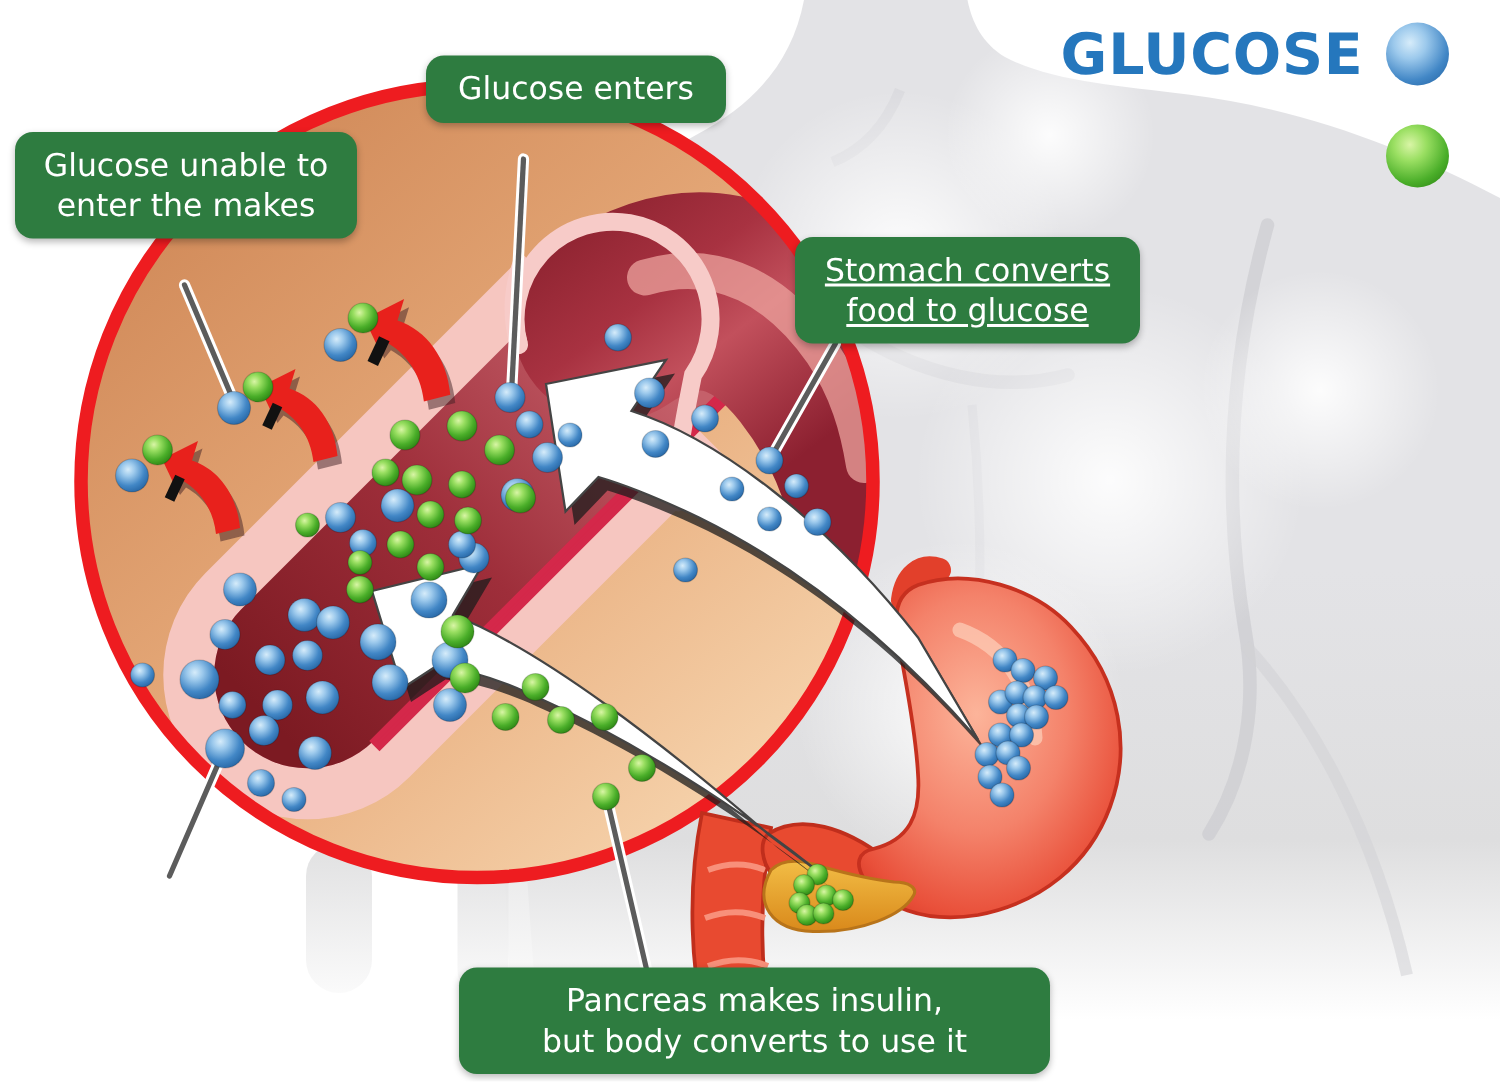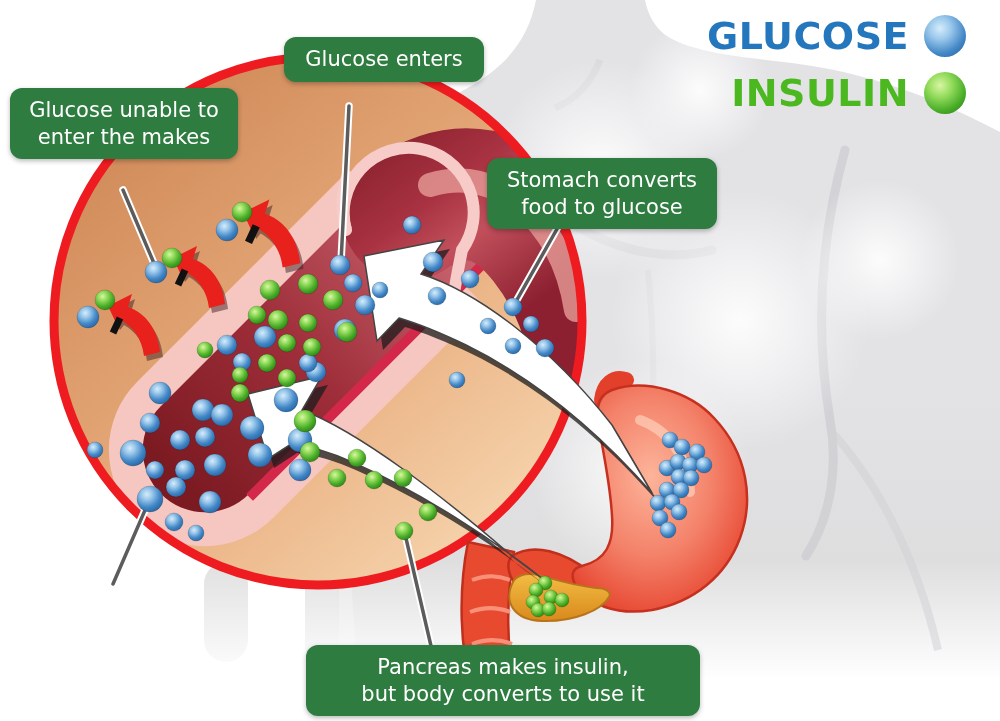--- a/index.html
+++ b/index.html
@@ -8,21 +8,21 @@
   #stage{position:absolute;inset:0;width:1000px;height:721px;}
   svg{position:absolute;left:0;top:0;}
 
   .callout{position:absolute;background:var(--callout-bg,#2e7c40);color:#fff;
            border-radius:12px;padding:9px 14px;text-align:center;
            font-size:21px;line-height:1.27;font-weight:400;
            box-shadow:0 2px 5px rgba(0,0,0,.28);z-index:30;}
   .callout .ln{white-space:nowrap;}
 
   .legend{position:absolute;top:14px;right:34px;z-index:30;display:flex;
-          flex-direction:column;align-items:flex-end;gap:13px;}
+          flex-direction:column;align-items:flex-end;gap:25px;}
   .legend-row{display:flex;align-items:center;gap:15px;}
   .legend-label{font-size:38px;font-weight:bold;letter-spacing:.5px;}
   .legend-label.glucose{color:var(--glucose-color,#2577bd);}
   .legend-label.insulin{color:var(--insulin-color,#4cb81f);}
   .legend-sphere{width:42px;height:42px;border-radius:50%;}
   .legend-sphere.glucose{background:radial-gradient(circle at 38% 32%,#d6ecfa,#9cc9ec 28%,#4287c6 65%,#1e5c9b 100%);}
   .legend-sphere.insulin{background:radial-gradient(circle at 38% 32%,#d9f5a6,#9adf62 28%,#4aae29 65%,#23770e 100%);}
 </style>
 </head>
 <body>
@@ -299,35 +299,34 @@
         <circle cx="549" cy="609" r="7" fill="url(#gradGreen)" stroke="rgba(0,0,0,0.18)" stroke-width="0.8"></circle>
       </g>
 </svg>
 
   <div class="legend">
     <div class="legend-row">
       <span class="legend-label glucose">GLUCOSE</span>
       <span class="legend-sphere glucose"></span>
     </div>
     <div class="legend-row">
-      <span class="legend-label insulin">INSULIN</span>
       <span class="legend-sphere insulin"></span>
     </div>
   </div>
 
   <div class="callout" style="left:10px;top:88px;width:200px;">
     <div class="ln">Glucose unable to</div>
     <div class="ln">enter the makes</div>
   </div>
 
   <div class="callout" style="left:284px;top:37px;width:172px;">
     <div class="ln">Glucose enters</div>
   </div>
 
-  <div class="callout" style="left:487px;top:158px;width:202px;">
+  <div class="callout" style="left:530px;top:158px;width:202px;text-decoration:underline;">
     <div class="ln">Stomach converts</div>
     <div class="ln">food to glucose</div>
   </div>
 
 
   <div class="callout" style="left:306px;top:645px;width:366px;">
     <div class="ln">Pancreas makes insulin,</div>
     <div class="ln">but body converts to use it</div>
   </div>
 

